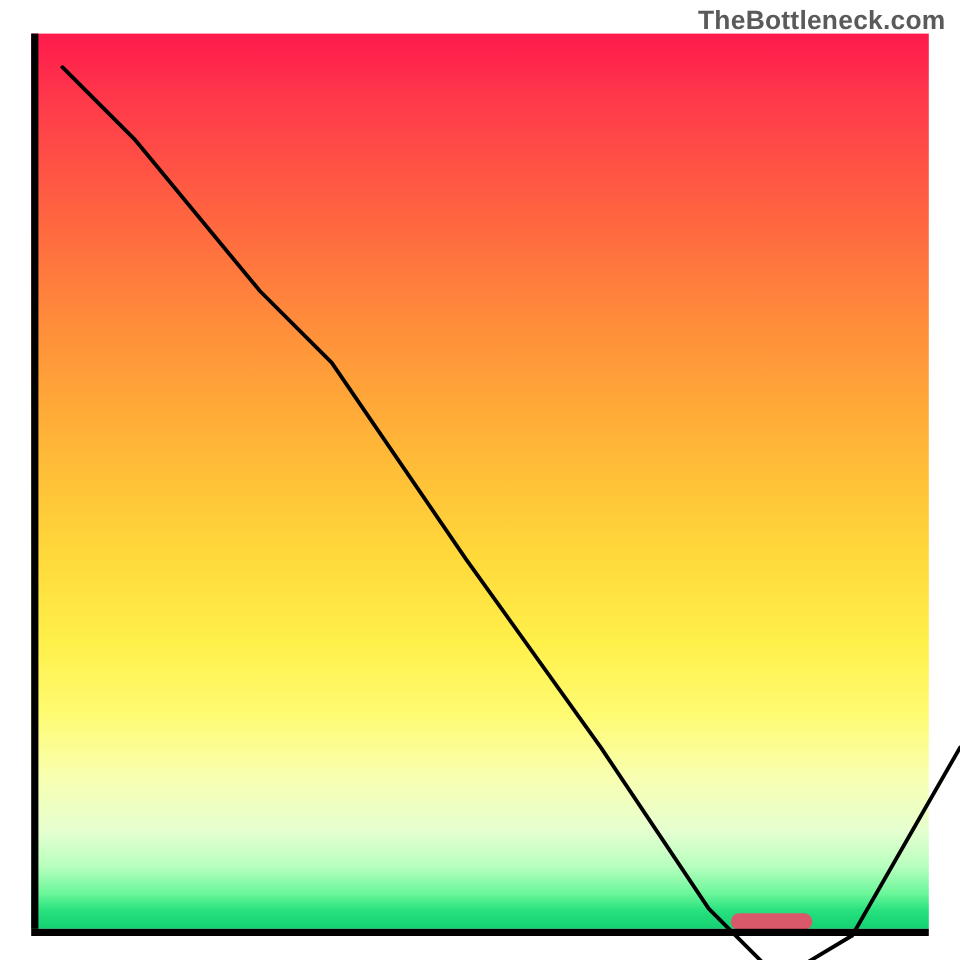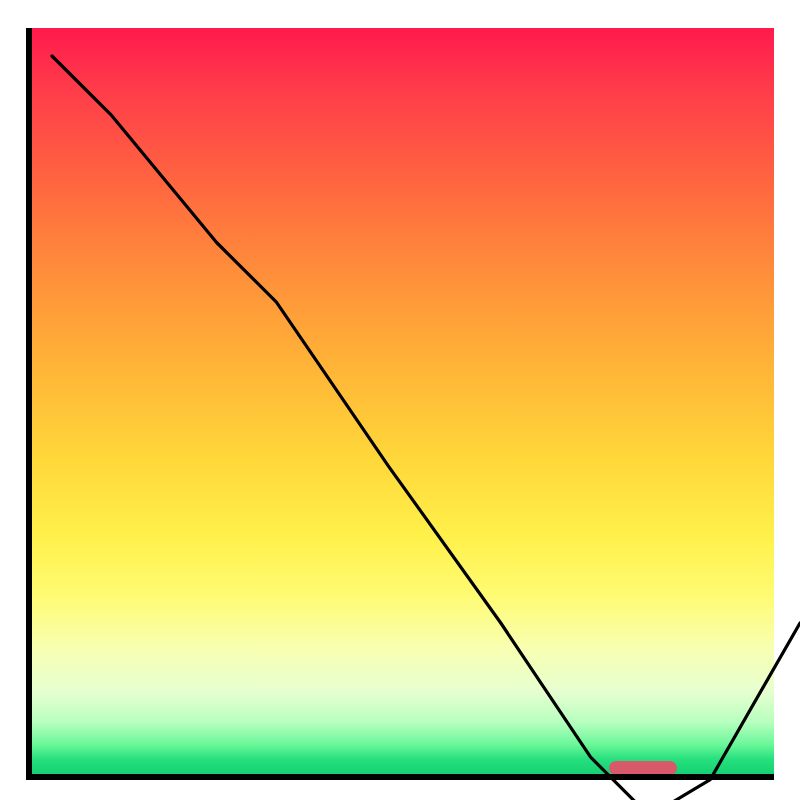--- a/index.html
+++ b/index.html
@@ -86,20 +86,21 @@
     height: 14px;
     background: #d85a6a;
     border-radius: 7px;
   }
 </style>
 </head>
 <body>
 
 <div class="container">
 
+  <div class="attribution">TheBottleneck.com</div>
 
   <div class="plot-frame">
     <div class="plot-area"></div>
 
     <svg class="curve" viewBox="0 0 748 746" preserveAspectRatio="none">
       <path id="curve-path" fill="none" stroke="#000" stroke-width="3.2" stroke-linejoin="round" stroke-linecap="round" d="M0.0 0.0 L59.8 59.7 L164.6 186.5 L224.4 246.2 L336.6 410.3 L448.8 567.0 L538.6 701.2 L583.4 746.0 L620.8 746.0 L658.2 723.6 L748.0 567.0"></path>
     </svg>
 
     <div id="marker" class="marker" style="left: 583.44px; width: 67.32px; top: 733.032px;"></div>
   </div>

